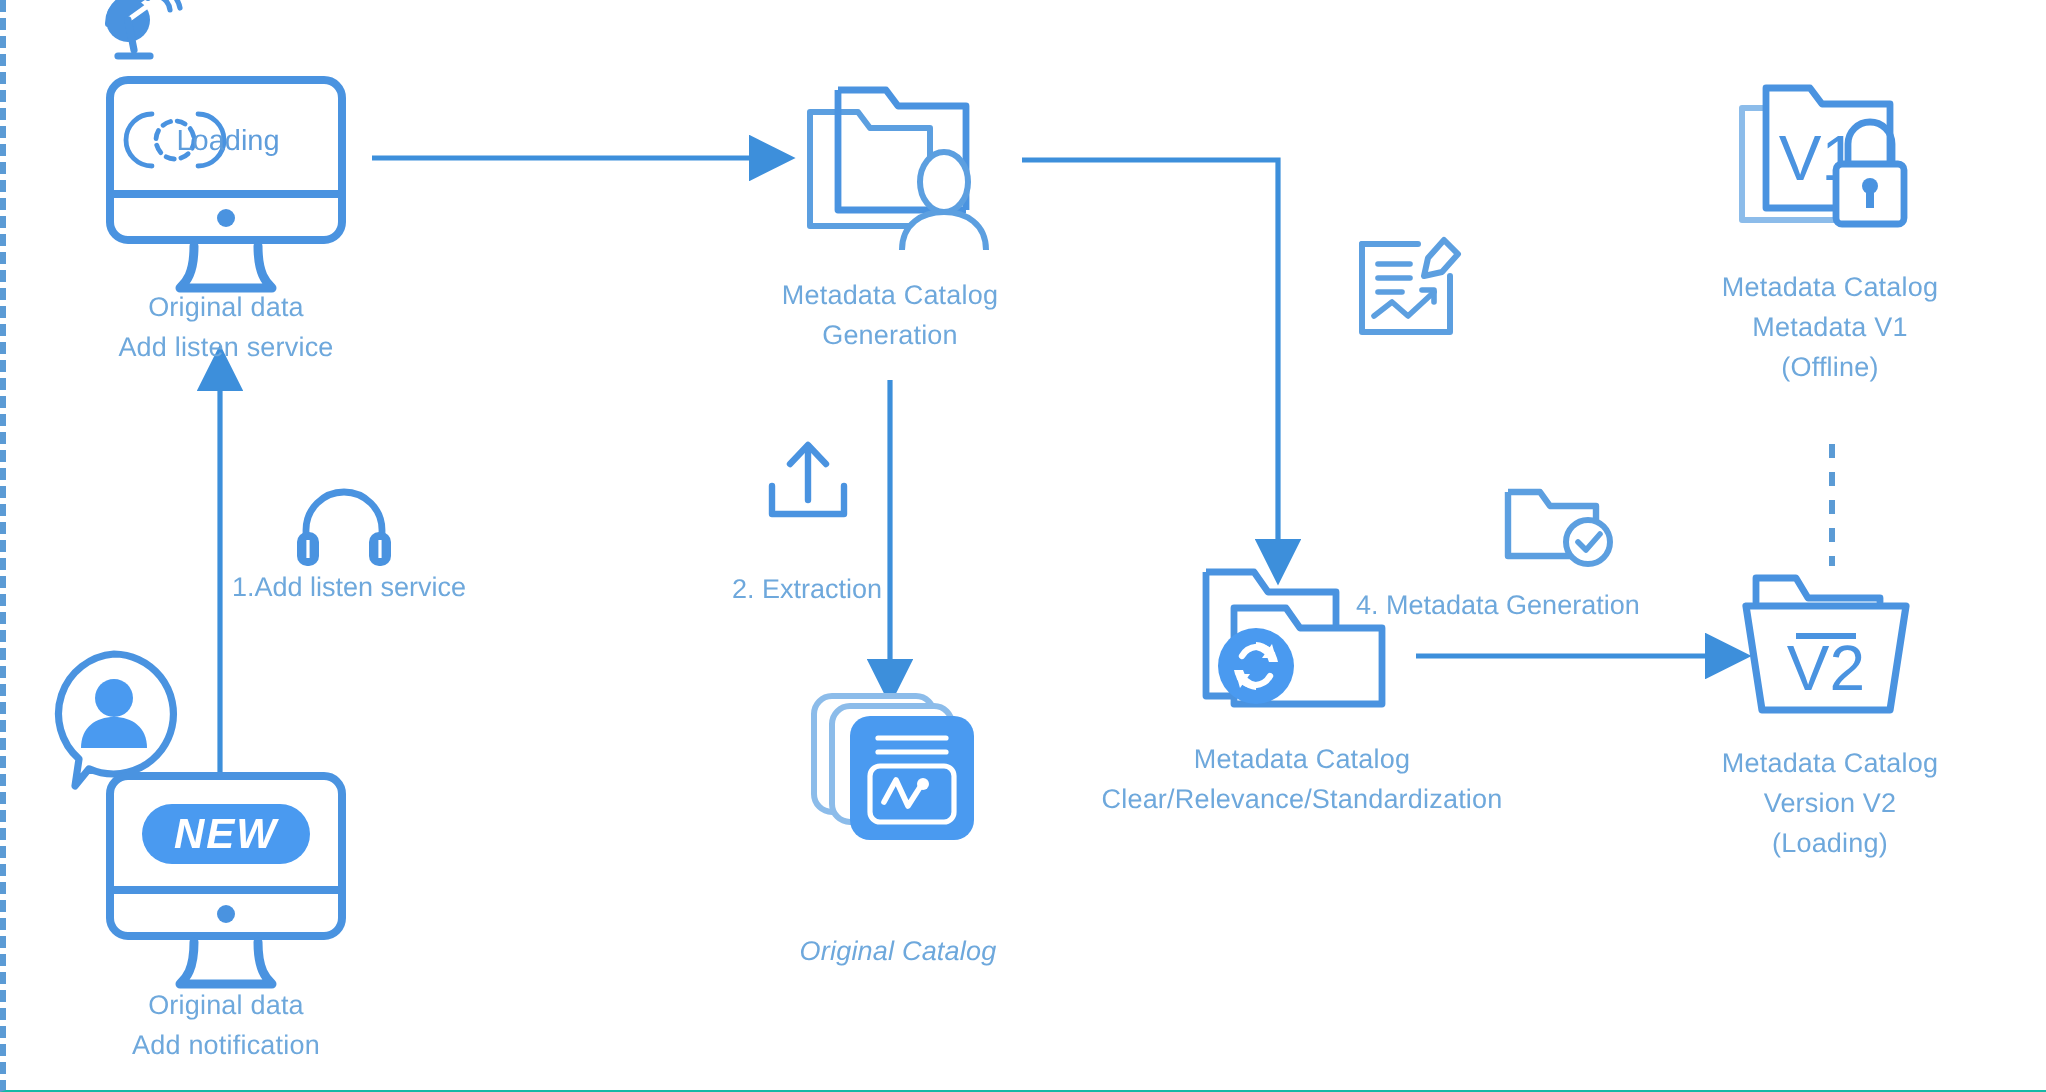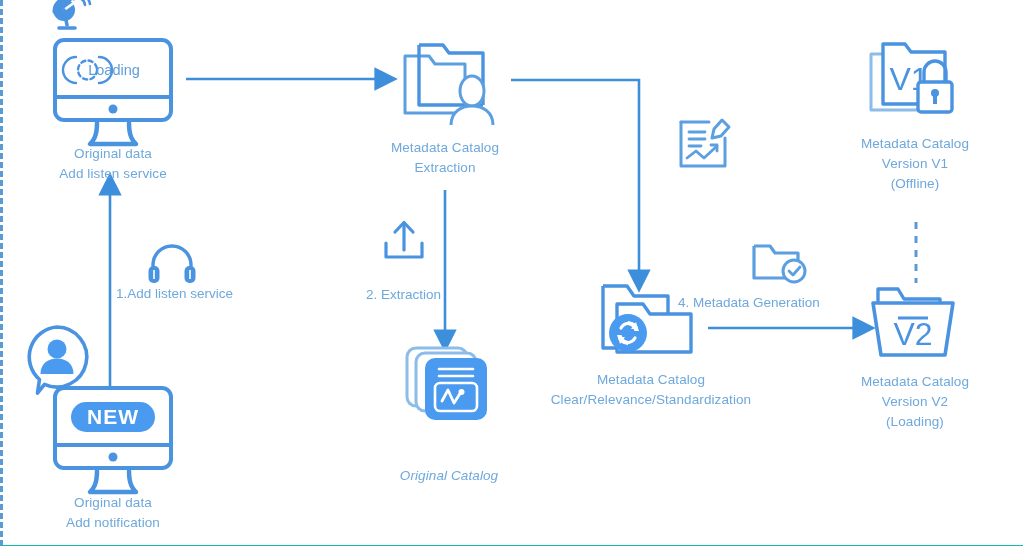--- a/index.html
+++ b/index.html
@@ -119,21 +119,21 @@
   <div class="step-label" style="left:113px; top:285px;">1.Add listen service</div>
 
   <div class="icon-wrap" style="left:16px; top:322px; width:76px; height:76px;">
     <svg viewBox="0 0 76 76" width="76" height="76">
       <path d="M38 5 A30 30 0 1 1 25.5 62.4 L18.5 71 L20.5 57.5 A30 30 0 0 1 38 5 Z" fill="none" stroke="#4a93e0" stroke-width="3.6" stroke-linejoin="round"></path>
       <circle cx="38" cy="27" r="9.5" fill="#4a9af0"></circle>
       <path d="M21.5 52 C21.5 41.5 29 36.5 38 36.5 C47 36.5 54.5 41.5 54.5 52 Z" fill="#4a9af0"></path>
     </svg>
   </div>
 
-  <div class="icon-wrap" style="left:46px; top:385px; width:128px; height:110px;">
+  <div class="icon-wrap" style="left:46px; top:385px; width:128px; height:110px;font-style:italic;">
     <svg viewBox="0 0 128 110" width="128" height="110">
       <rect x="6" y="3" width="116" height="80" rx="9" ry="9" fill="#ffffff" stroke="#4a93e0" stroke-width="4"></rect>
       <line x1="8" y1="60" x2="120" y2="60" stroke="#4a93e0" stroke-width="4"></line>
       <circle cx="64" cy="72" r="4.5" fill="#4a93e0"></circle>
       <path d="M48 86 C48 100 44 104 41 107 L87 107 C84 104 80 100 80 86" fill="none" stroke="#4a93e0" stroke-width="4.5" stroke-linejoin="round" stroke-linecap="round"></path>
       <rect x="22" y="17" width="84" height="30" rx="15" ry="15" fill="#4a9af0"></rect>
       <text class="v-text" x="64" y="39" fill="#ffffff" font-size="21" font-weight="bold" text-anchor="middle" letter-spacing="1">NEW</text>
     </svg>
   </div>
   <div class="caption" style="left:12px; top:493px; width:196px;">
@@ -145,21 +145,21 @@
     <svg viewBox="0 0 104 100" width="104" height="100">
       <path d="M6 23 L6 80 L66 80 L66 31 L36 31 L30 23 Z" fill="none" stroke="#5c9fe0" stroke-width="3" stroke-linejoin="round"></path>
       <path d="M20 12 L44 12 L50 20 L84 20 L84 72" fill="none" stroke="#4a93e0" stroke-width="3.4" stroke-linejoin="round"></path>
       <path d="M20 12 L20 72 L84 72" fill="none" stroke="#4a93e0" stroke-width="3.4" stroke-linejoin="round"></path>
       <ellipse cx="73" cy="58" rx="12" ry="15" fill="#ffffff" stroke="#5c9fe0" stroke-width="3"></ellipse>
       <path d="M52 92 C52 79 62 73 73 73 C84 73 94 79 94 92" fill="#ffffff" stroke="#5c9fe0" stroke-width="3" stroke-linejoin="round"></path>
     </svg>
   </div>
   <div class="caption" style="left:352px; top:138px; width:180px;">
     <div>Metadata Catalog</div>
-    <div>Extraction</div>
+    <div>Generation</div>
   </div>
 
   <div class="icon-wrap" style="left:377px; top:218px; width:48px; height:46px;">
     <svg viewBox="0 0 48 46" width="48" height="46">
       <path d="M6 25 L6 39 L42 39 L42 25" fill="none" stroke="#4a93e0" stroke-width="3.2" stroke-linejoin="round" stroke-linecap="round"></path>
       <line x1="24" y1="5" x2="24" y2="32" stroke="#4a93e0" stroke-width="3.2" stroke-linecap="round"></line>
       <path d="M15 14 L24 4.5 L33 14" fill="none" stroke="#4a93e0" stroke-width="3.2" stroke-linejoin="round" stroke-linecap="round"></path>
     </svg>
   </div>
   <div class="step-label" style="left:363px; top:258px;margin-top:28px;">2. Extraction</div>
@@ -232,21 +232,21 @@
       <path d="M18 6 L40 6 L46 14 L80 14 L80 66 L18 66 Z" fill="#ffffff" stroke="#4a93e0" stroke-width="3.4" stroke-linejoin="round"></path>
       <text class="v-text" x="44" y="52" fill="#4a93e0" font-size="32" text-anchor="middle" font-weight="300">V1</text>
       <path d="M59 44 L59 34 A11 11 0 0 1 81 34 L81 44" fill="none" stroke="#4a93e0" stroke-width="3.4"></path>
       <rect x="53" y="44" width="34" height="30" rx="3" ry="3" fill="#ffffff" stroke="#4a93e0" stroke-width="3.4"></rect>
       <circle cx="70" cy="55" r="4" fill="#4a93e0"></circle>
       <rect x="68" y="55" width="4" height="11" fill="#4a93e0"></rect>
     </svg>
   </div>
   <div class="caption" style="left:822px; top:134px; width:180px;">
     <div>Metadata Catalog</div>
-    <div>Version V1</div>
+    <div>Metadata V1</div>
     <div>(Offline)</div>
   </div>
 
   <div class="icon-wrap" style="left:862px; top:283px; width:104px; height:82px;">
     <svg viewBox="0 0 104 82" width="104" height="82">
       <path d="M13 18 L13 6 L33 6 L39 16 L75 16 L75 18" fill="none" stroke="#4a93e0" stroke-width="3.4" stroke-linejoin="round" stroke-linecap="round"></path>
       <path d="M8 20 L88 20 L80 72 L16 72 Z" fill="#ffffff" stroke="#4a93e0" stroke-width="3.6" stroke-linejoin="round"></path>
       <line x1="33" y1="35" x2="63" y2="35" stroke="#4a93e0" stroke-width="3"></line>
       <text class="v-text" x="48" y="62" fill="#4a93e0" font-size="32" text-anchor="middle" font-weight="300">V2</text>
     </svg>

